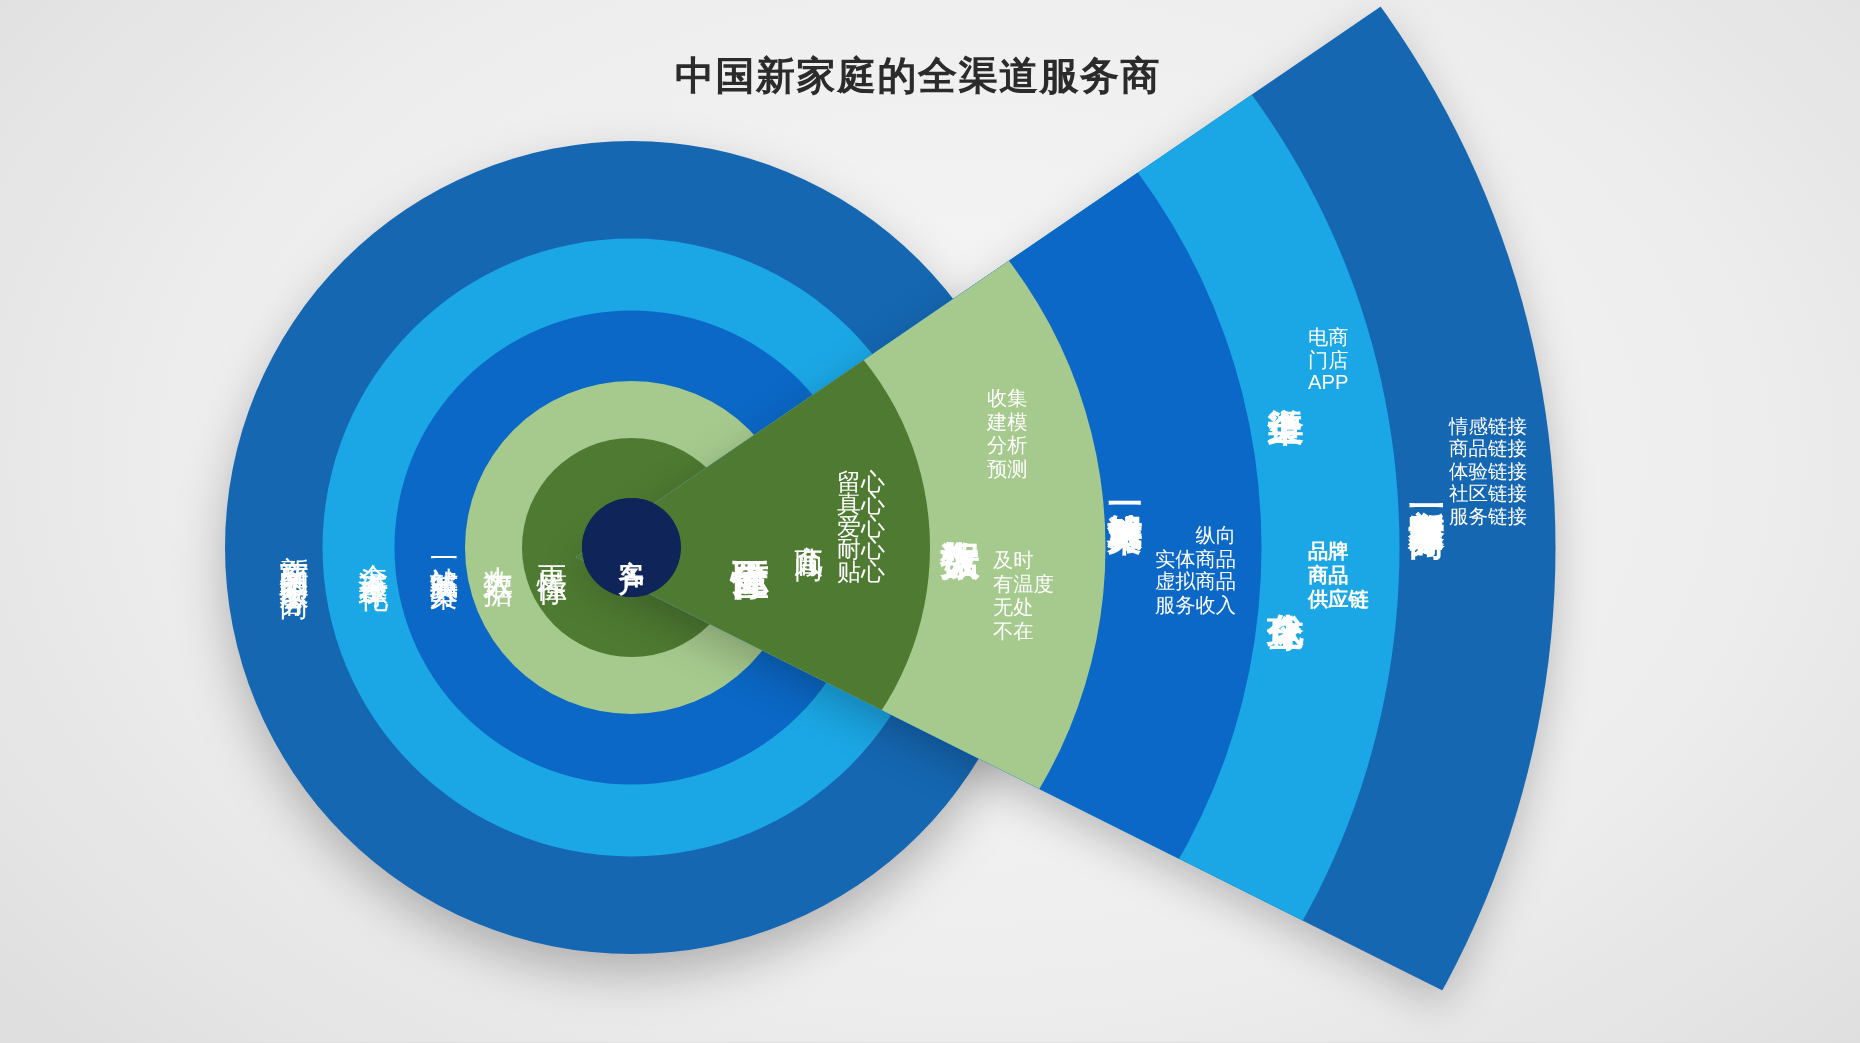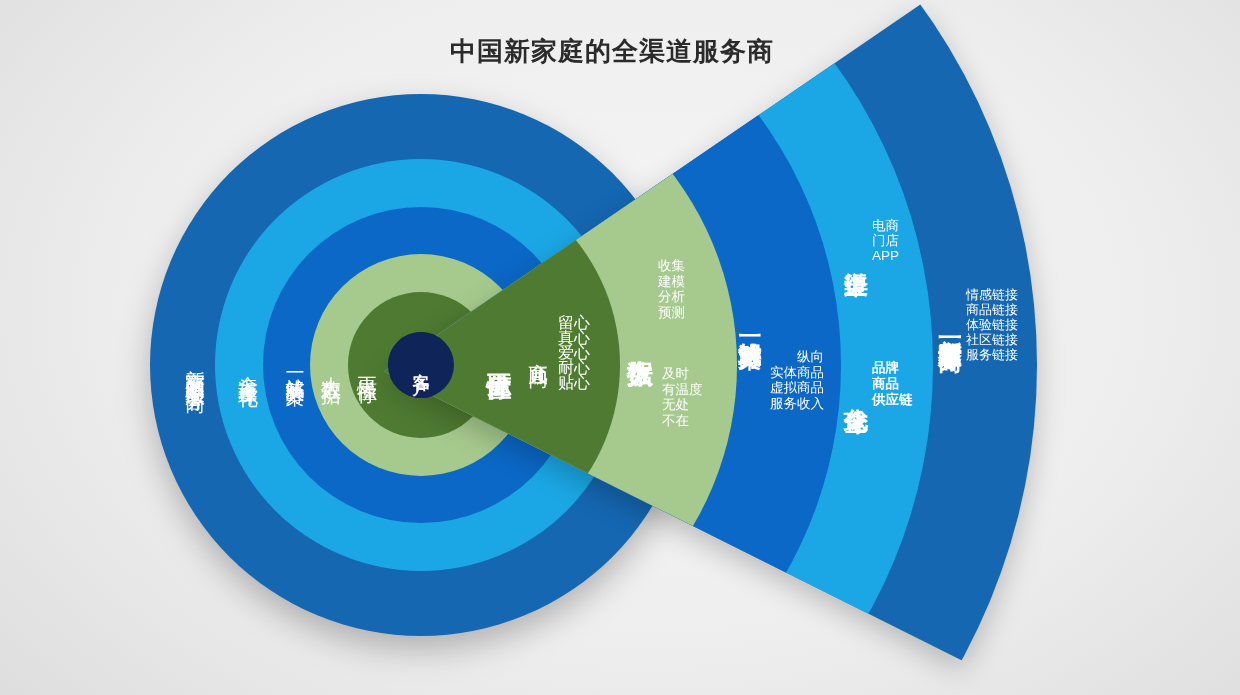--- a/index.html
+++ b/index.html
@@ -35,21 +35,21 @@
   #fanGlobal{left:856px;top:390px;font-size:24px;}
   #fanNewfamily{left:950px;top:325px;font-size:24px;letter-spacing:1px;}
   
   #hearts{left:558px;top:352px;font-size:16px;line-height:15px;}
   #methods{left:658px;top:265px;margin-top:24px;}
   #promise{left:662px;top:397px;}
   #horiz{left:770px;top:288px;}
   #vert{left:770px;top:380px;text-align:right;}
   #channelItems{left:872px;top:240px;line-height:15px;}
   #globalItems{left:872px;top:384px;line-height:16px;font-weight:bold;}
-  #links{left:966px;top:324px;font-size:13px;line-height:15px;}
+  #links{left:966px;top:314px;font-size:13px;line-height:15px;}
 </style>
 </head>
 <body>
 
 <div id="slide">
 
   <svg id="diagram" viewBox="0 0 1240 695" xmlns="http://www.w3.org/2000/svg">
     <defs>
       <clipPath id="wedgeClip">
         <polygon points="383.8,371.4 1400,-323.6 1400,879.5"></polygon>

